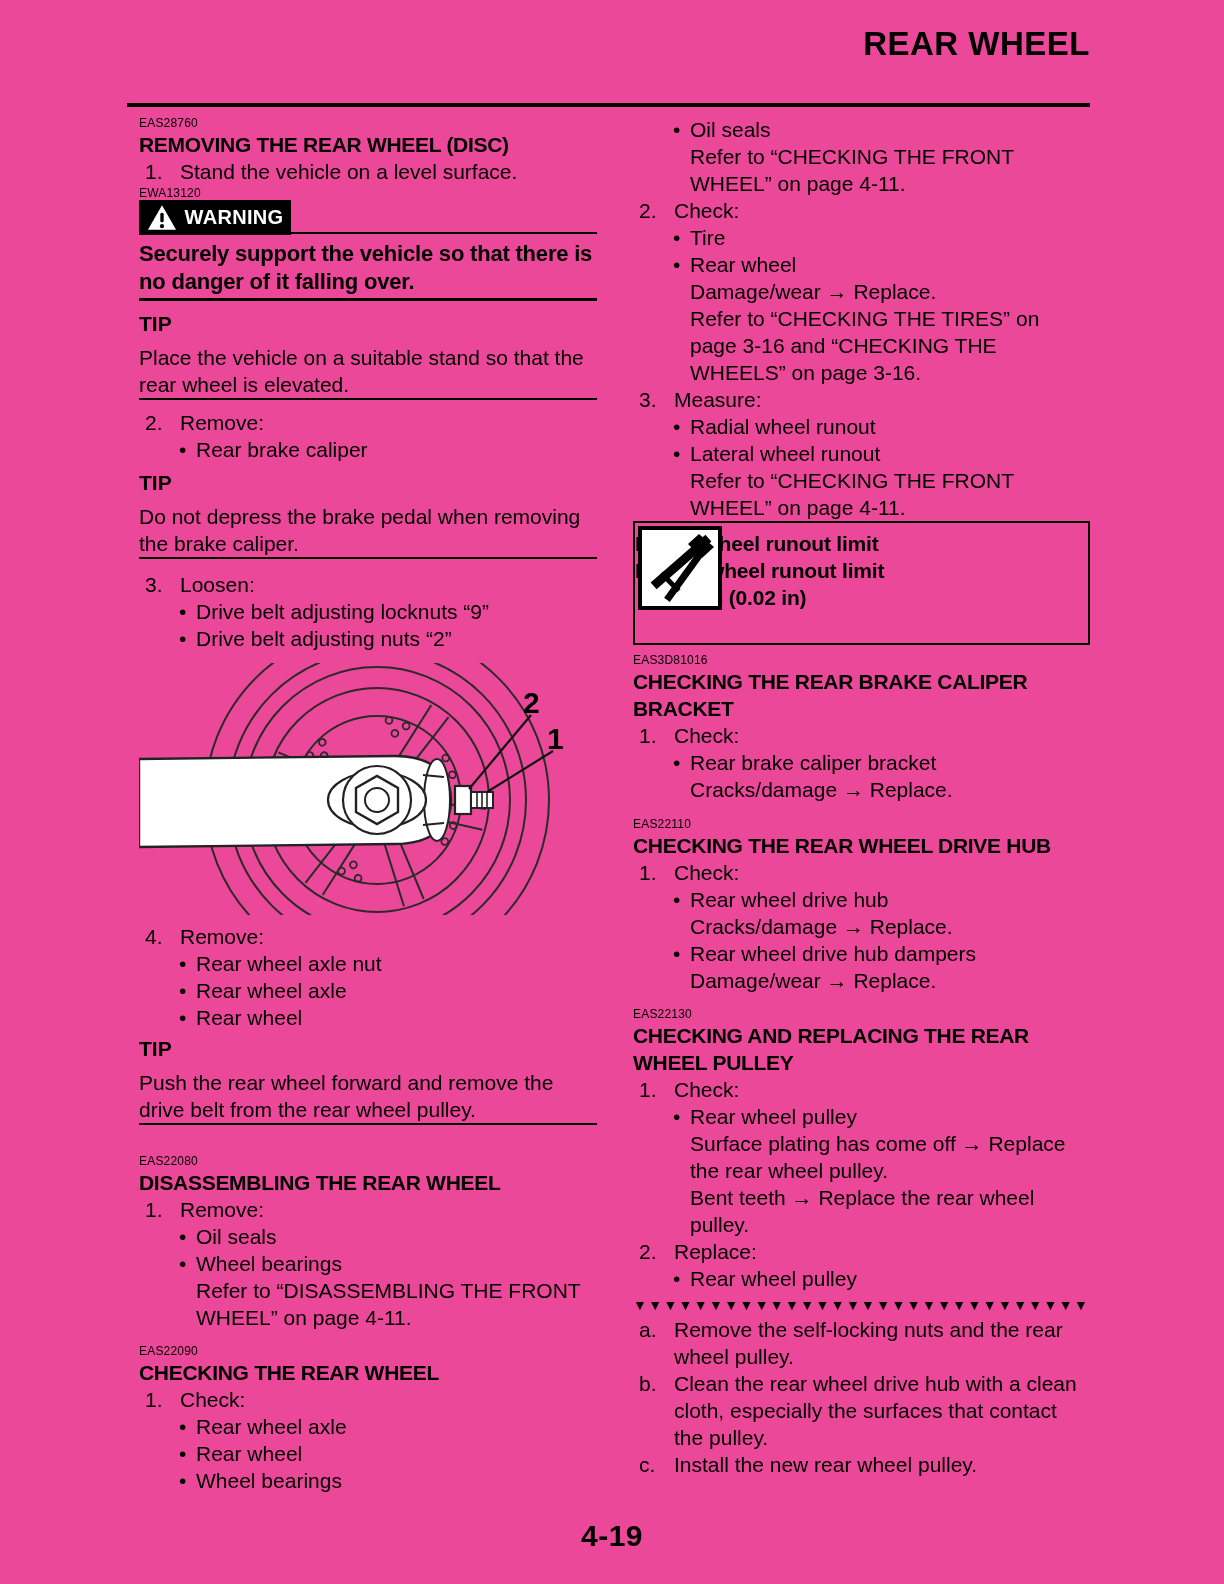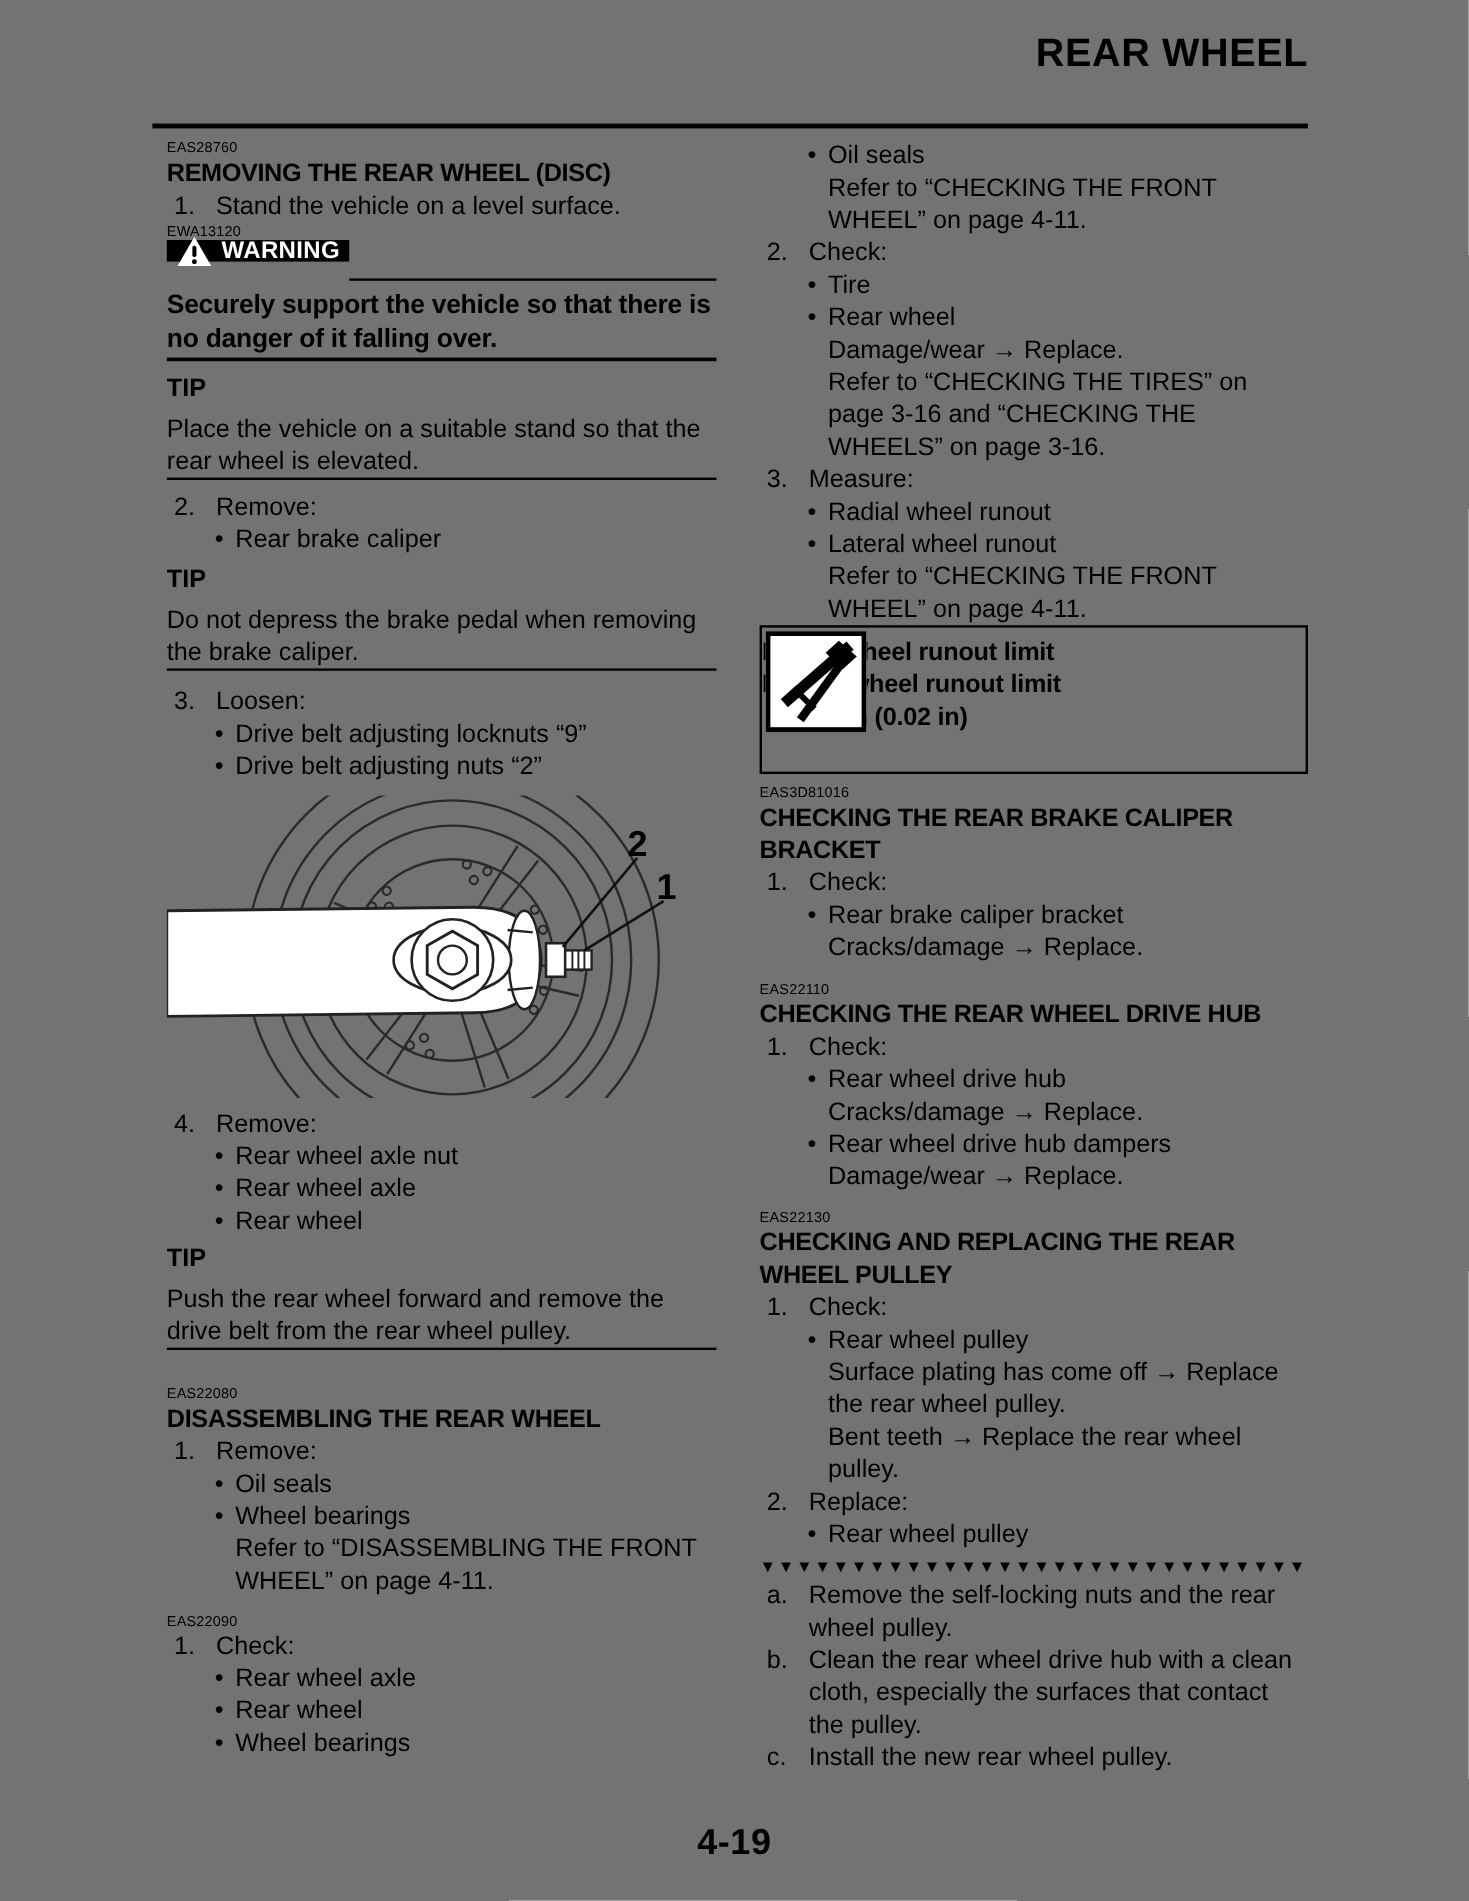--- a/index.html
+++ b/index.html
@@ -1,19 +1,19 @@
 <!DOCTYPE html>
 <html><head>
 <meta charset="utf-8">
 <style>
   * { margin:0; padding:0; box-sizing:border-box; }
   html,body { background:#ffffff; }
   .page {
     position:relative; width:1224px; height:1584px; margin:0 auto;
-    background:#737373; color:#000;
+    background:#ec4899; color:#000;
     font-family:"Liberation Sans", sans-serif;
     font-size:21px; line-height:27px; overflow:hidden;
   }
   .page-title {
     position:absolute; top:26px; right:134px;
     font-size:33px; line-height:36px; font-weight:bold; letter-spacing:0.5px;
   }
   .header-rule { position:absolute; left:127px; top:103px; width:963px; height:4px; background:#000; }
   .col { position:absolute; top:116px; }
   .col-left  { left:139px; width:458px; }
@@ -33,21 +33,21 @@
   .sub .stext { flex:1; }
 
   .hr2 { height:0; border-top:2px solid #000; }
   .hr3 { height:0; border-top:3px solid #000; }
 
   .tiphead { display:flex; font-weight:bold;flex-direction:column; }
   .tiphead .ln { flex:1; border-bottom:2px solid #000; align-self:flex-end; margin:0 0 5px 8px; }
 
   .warnrow { display:flex; height:35px; }
   .warnbox {
-    width:152px; height:18px; background:#000; color:#fff;
+    width:152px; height:35px; background:#000; color:#fff;
     display:flex; align-items:center; justify-content:center; gap:8px;
     font-weight:bold; font-size:20px; letter-spacing:0.3px;
   }
   .warnbox svg { display:block; }
   .warnrow .ln { flex:1; border-bottom:2px solid #000; align-self:flex-end; margin-bottom:1px; }
   .warntext { font-weight:bold; font-size:22px; line-height:28px; letter-spacing:-0.2px; }
 
   .figure { width:458px; height:252px; }
   .figure svg { display:block; }
 
@@ -254,20 +254,21 @@
       <span class="dot">•</span>
       <span class="btext">Oil seals</span>
     </div>
     <div class="bul">
       <span class="dot">•</span>
       <span class="btext">Wheel bearings</span>
     </div>
     <div class="cont">Refer to “DISASSEMBLING THE FRONT WHEEL” on page 4-11.</div>
 
     <div class="code" style="margin-top:13px">EAS22090</div>
+    <div class="h" style="margin-top:1px">CHECKING THE REAR WHEEL</div>
     <div class="step">
       <span class="num">1.</span>
       <span class="stext">Check:</span>
     </div>
     <div class="bul">
       <span class="dot">•</span>
       <span class="btext">Rear wheel axle</span>
     </div>
     <div class="bul">
       <span class="dot">•</span>

